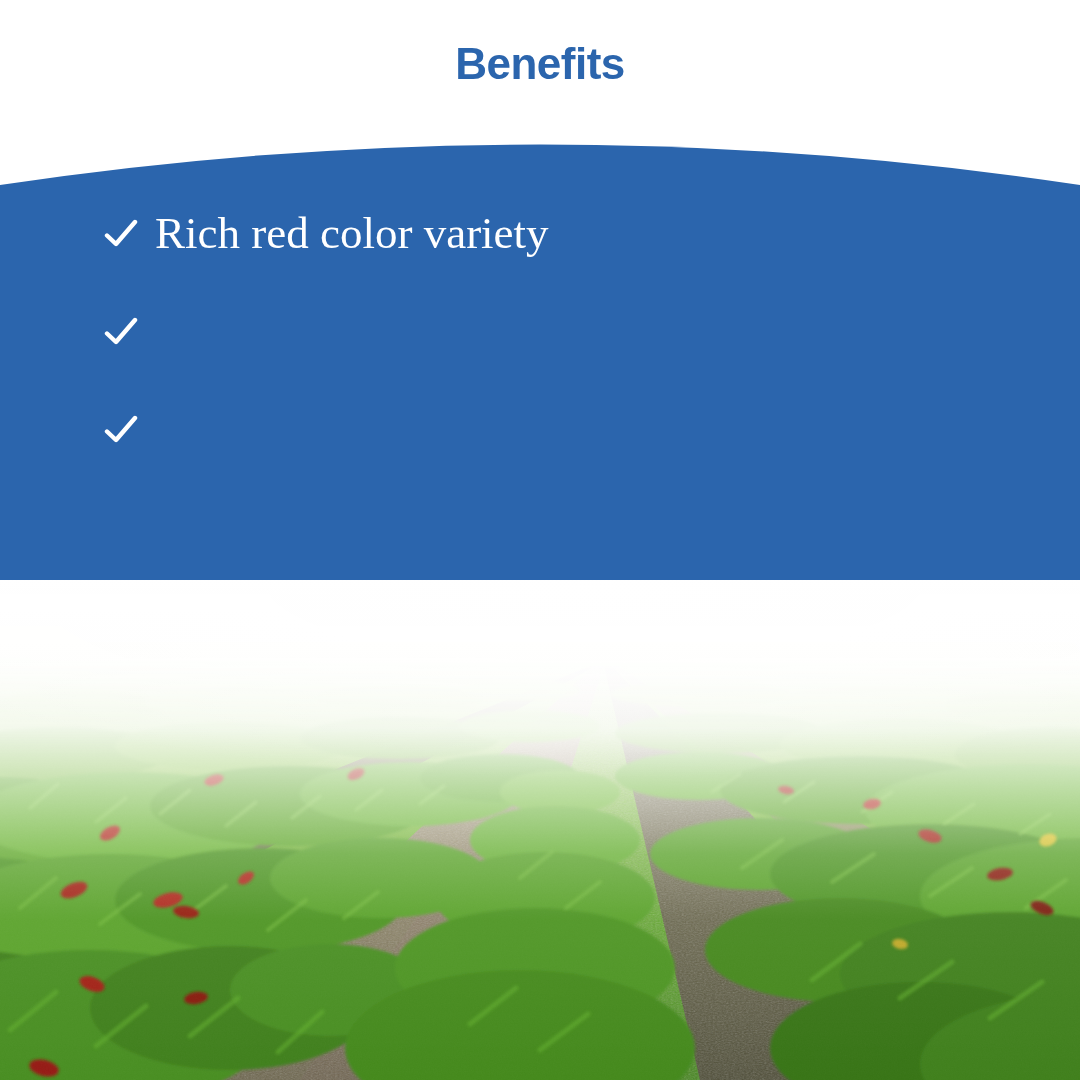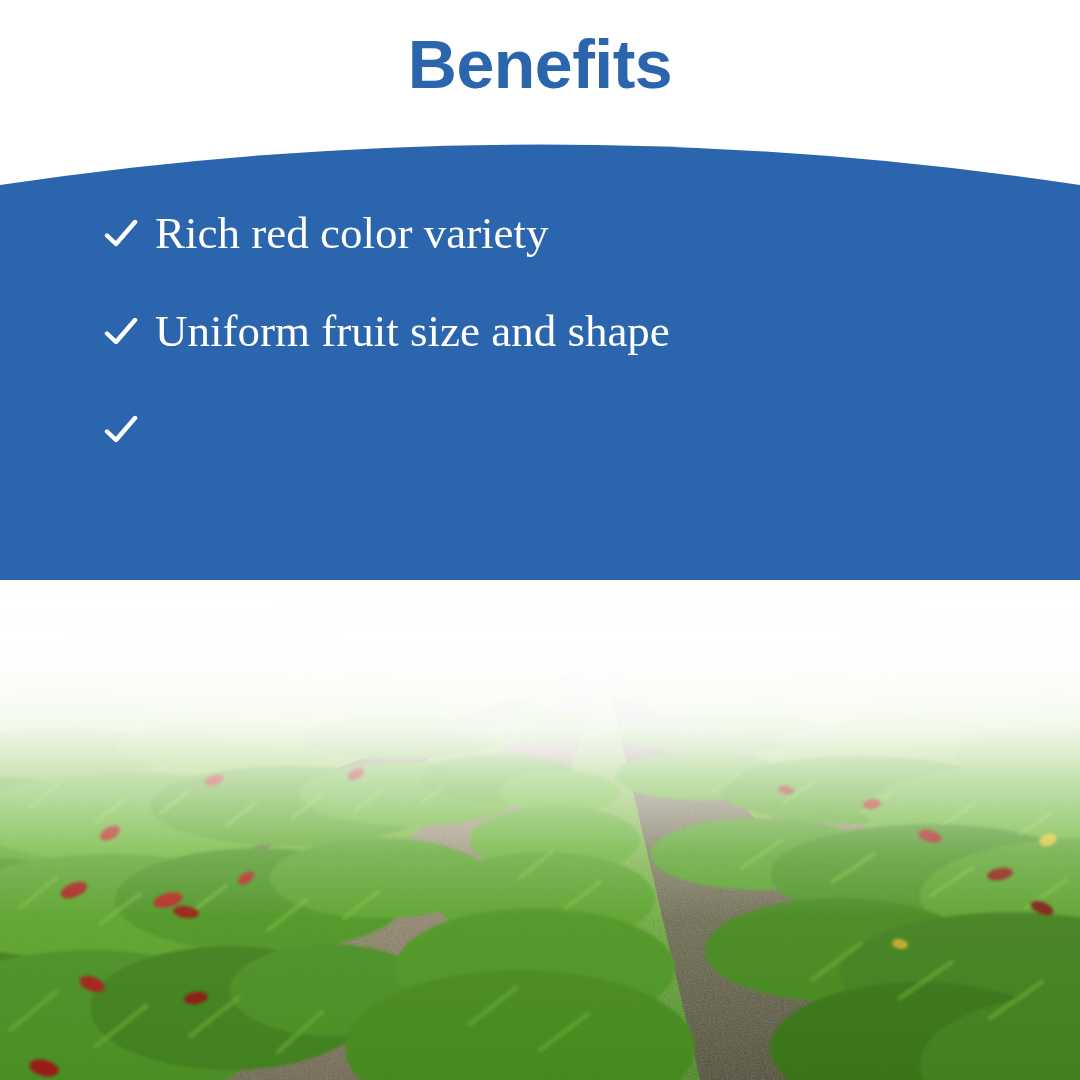--- a/index.html
+++ b/index.html
@@ -24,21 +24,21 @@
     width: 1080px;
     height: 118px;
     display: flex;
     align-items: center;
     justify-content: center;
     z-index: 5;
   }
   .title {
     font-family: "Liberation Sans", sans-serif;
     font-weight: 700;
-    font-size: 68px;
+    font-size: 44px;
     letter-spacing: -0.5px;
     color: #2b65ad;
     line-height: 1;
     margin-top: 10px;
   }
 
   
   .blue-panel {
     position: absolute;
     left: 0;
@@ -131,21 +131,20 @@
       </span>
       <span class="benefit-text">Rich red color variety</span>
     </div>
 
     <div class="benefit-row">
       <span class="check-icon">
         <svg width="34" height="30" viewBox="0 0 34 30" aria-hidden="true">
           <path d="M3 16.5 L12 25 L31 3" fill="none" stroke="#ffffff" stroke-width="4.4" stroke-linecap="round" stroke-linejoin="round"></path>
         </svg>
       </span>
-      <span class="benefit-text">Uniform fruit size and shape</span>
     </div>
 
     <div class="benefit-row">
       <span class="check-icon">
         <svg width="34" height="30" viewBox="0 0 34 30" aria-hidden="true">
           <path d="M3 16.5 L12 25 L31 3" fill="none" stroke="#ffffff" stroke-width="4.4" stroke-linecap="round" stroke-linejoin="round"></path>
         </svg>
       </span>
     </div>
 

